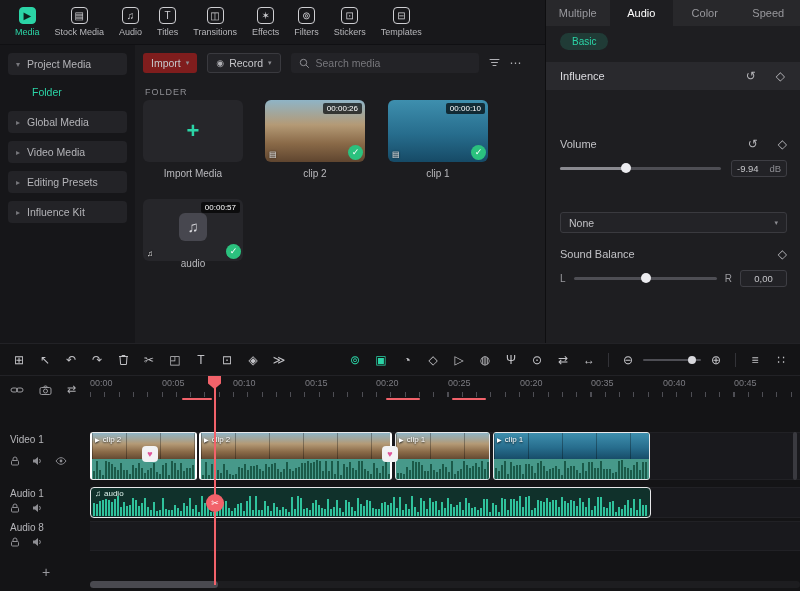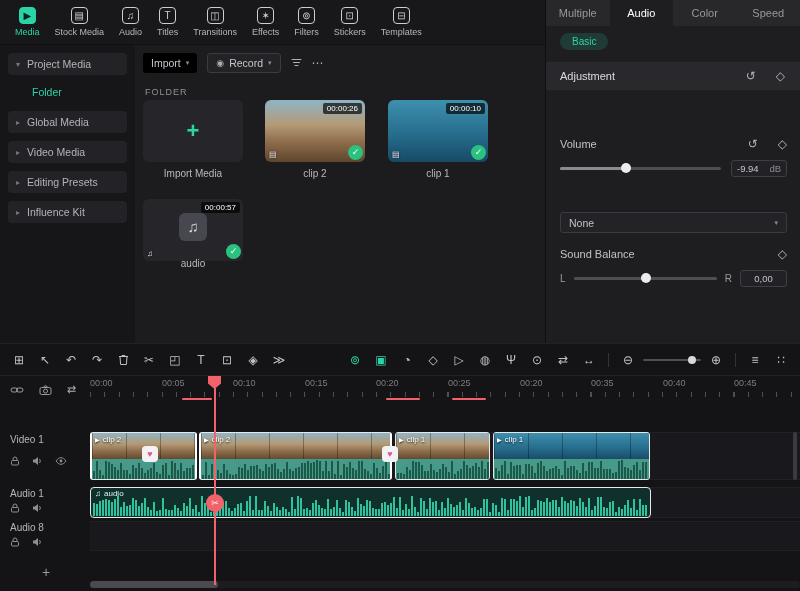--- a/index.html
+++ b/index.html
@@ -16,21 +16,21 @@
 
 
 .sidebar{position:absolute;left:0;top:45px;width:135px;height:298px;background:#161619;padding:8px}
 .side-item{height:22px;background:#232327;border-radius:4px;display:flex;align-items:center;gap:7px;padding:0 8px;margin-bottom:8px;color:#b4b4b8;font-size:10.5px;cursor:pointer}
 .side-item .chev{color:#77777c;font-size:8px}
 .side-sub{height:18px;display:flex;align-items:center;padding-left:24px;color:#2bd4a6;font-size:10.5px;margin-bottom:10px;cursor:pointer}
 
 
 .media{position:absolute;left:135px;top:45px;width:410px;height:298px;background:#1c1c1f}
 .m-toolbar{display:flex;align-items:center;gap:10px;padding:8px 8px 0 8px}
-.btn{height:20px;background:#000000;border-radius:3px;display:flex;align-items:center;gap:5px;padding:0 8px;font-size:10.5px;color:#c6c6ca;cursor:pointer}
+.btn{height:20px;background:#7f1d1d;border-radius:3px;display:flex;align-items:center;gap:5px;padding:0 8px;font-size:10.5px;color:#c6c6ca;cursor:pointer}
 .btn.outline{background:#232327;border:1px solid #3a3a3f}
 .chev-s{font-size:7px;color:#8e8e93}
 .search{flex:0 0 188px;height:20px;background:#232327;border-radius:3px;display:flex;align-items:center;gap:6px;padding:0 8px}
 .search input{background:transparent;border:0;outline:0;color:#b9b9bd;font-size:10.5px;width:148px;font-family:inherit}
 .search input::placeholder{color:#77777c}
 .m-ico{color:#b0b0b4;cursor:pointer;font-size:12px;display:flex;align-items:center}
 .folder-label{padding:14px 0 0 10px;font-size:9px;letter-spacing:1px;color:#8e8e93}
 .tile{position:absolute;width:100px;height:62px;border-radius:6px;background:#26262a;overflow:hidden;cursor:pointer}
 .tile-label{position:absolute;width:100px;text-align:center;font-size:10px;color:#b9b9bd;white-space:nowrap;overflow:hidden}
 .badge{position:absolute;top:3px;right:3px;background:rgba(0,0,0,.68);color:#fff;font-size:8px;padding:1px 4px;border-radius:2px;z-index:2}
@@ -176,20 +176,29 @@
   <div class="m-toolbar">
     <div class="btn">
       <span>Import</span>
       <span class="chev-s">▾</span>
     </div>
     <div class="btn outline">
       <span style="font-size:9px;color:#b0b0b4">◉</span>
       <span>Record</span>
       <span class="chev-s">▾</span>
     </div>
+    <div class="search">
+      <span>
+        <svg width="11" height="11" viewBox="0 0 11 11">
+            <circle cx="4.5" cy="4.5" r="3.2" fill="none" stroke="#8e8e93"></circle>
+            <path d="M7 7l2.8 2.8" stroke="#8e8e93"></path>
+          </svg>
+      </span>
+      <input placeholder="Search media" style="">
+    </div>
     <span class="m-ico">
       <svg width="11" height="10" viewBox="0 0 11 10">
           <path d="M1 1.5h9M2.5 4.5h6M4 7.5h3" stroke="#b0b0b4" stroke-linecap="round"></path>
         </svg>
     </span>
     <span class="m-ico">⋯</span>
   </div>
 
   <div class="folder-label">FOLDER</div>
 
@@ -228,21 +237,21 @@
   <div class="p-tabs">
     <div class="p-tab">Multiple</div>
     <div class="p-tab active">Audio</div>
     <div class="p-tab">Color</div>
     <div class="p-tab">Speed</div>
   </div>
 
   <div class="pill">Basic</div>
 
   <div class="strip">
-    <span>Adjustment</span>
+    <span>Influence</span>
     <span class="ic-pair">
       <span>↺</span>
       <span>◇</span>
     </span>
   </div>
 
 
   <div class="prow" style="top:136px;height:16px">
     <span>Volume</span>
     <span class="ic-pair">

